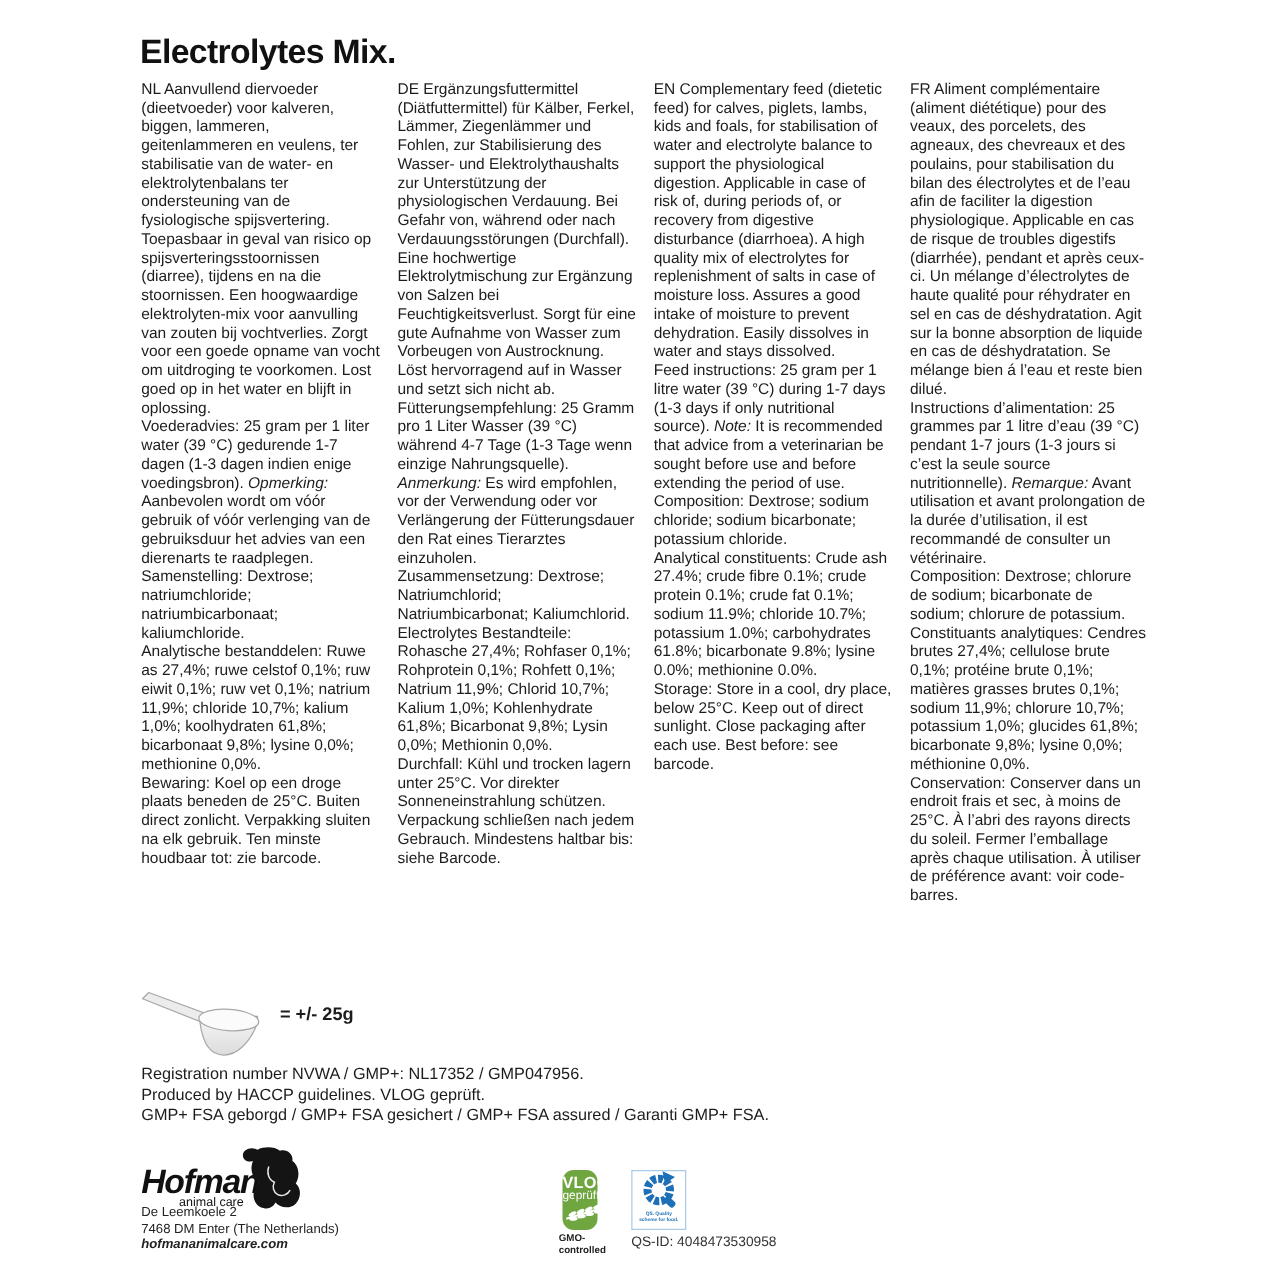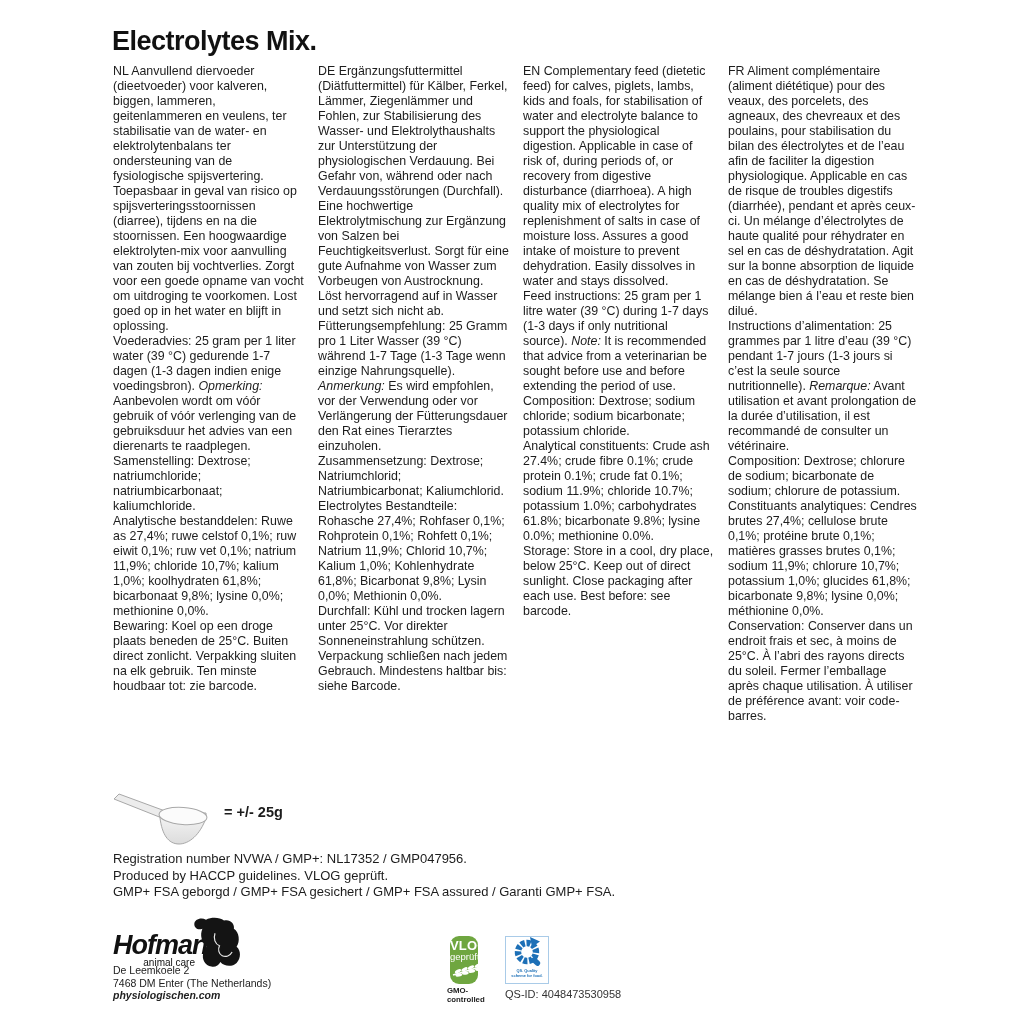--- a/index.html
+++ b/index.html
@@ -40,21 +40,21 @@
 <div class="columns" id="columns">
     <div class="col">
       <p><span class="b">NL </span><span>Aanvullend diervoeder (dieetvoeder) voor kalveren, biggen, lammeren, geitenlammeren en veulens, ter stabilisatie van de water- en elektrolytenbalans ter ondersteuning van de fysiologische spijsvertering. Toepasbaar in geval van risico op spijsverteringsstoornissen (diarree), tijdens en na die stoornissen. Een hoogwaardige elektrolyten-mix voor aanvulling van zouten bij vochtverlies. Zorgt voor een goede opname van vocht om uitdroging te voorkomen. Lost goed op in het water en blijft in oplossing.</span></p>
       <p><span class="b">Voederadvies: </span><span>25 gram per 1 liter water (39 °C) gedurende 1-7 dagen (1-3 dagen indien enige voedingsbron). </span><span class="i">Opmerking:</span><span> Aanbevolen wordt om vóór gebruik of vóór verlenging van de gebruiksduur het advies van een dierenarts te raadplegen.</span></p>
       <p><span class="b">Samenstelling: </span><span>Dextrose; natriumchloride; natriumbicarbonaat; kaliumchloride.</span></p>
       <p><span class="b">Analytische bestanddelen: </span><span>Ruwe as 27,4%; ruwe celstof 0,1%; ruw eiwit 0,1%; ruw vet 0,1%; natrium 11,9%; chloride 10,7%; kalium 1,0%; koolhydraten 61,8%; bicarbonaat 9,8%; lysine 0,0%; methionine 0,0%.</span></p>
       <p><span class="b">Bewaring: </span><span>Koel op een droge plaats beneden de 25°C. Buiten direct zonlicht. Verpakking sluiten na elk gebruik. Ten minste houdbaar tot: zie barcode.</span></p>
     </div>
     <div class="col">
       <p><span class="b">DE </span><span>Ergänzungsfuttermittel (Diätfuttermittel) für Kälber, Ferkel, Lämmer, Ziegenlämmer und Fohlen, zur Stabilisierung des Wasser- und Elektrolythaushalts zur Unterstützung der physiologischen Verdauung. Bei Gefahr von, während oder nach Verdauungsstörungen (Durchfall). Eine hochwertige Elektrolytmischung zur Ergänzung von Salzen bei Feuchtigkeitsverlust. Sorgt für eine gute Aufnahme von Wasser zum Vorbeugen von Austrocknung. Löst hervorragend auf in Wasser und setzt sich nicht ab.</span></p>
-      <p><span class="b">Fütterungsempfehlung: </span><span>25 Gramm pro 1 Liter Wasser (39 °C) während 1-7 Tage (1-3 Tage wenn einzige Nahrungsquelle). </span><span class="i">Anmerkung:</span><span> Es wird empfohlen, vor der Verwendung oder vor Verlängerung der Fütterungsdauer den Rat eines Tierarztes einzuholen.</span></p>
+      <p><span class="b">Fütterungsempfehlung: </span><span>25 Gramm pro 1 Liter Wasser (39 °C) während 4-7 Tage (1-3 Tage wenn einzige Nahrungsquelle). </span><span class="i">Anmerkung:</span><span> Es wird empfohlen, vor der Verwendung oder vor Verlängerung der Fütterungsdauer den Rat eines Tierarztes einzuholen.</span></p>
       <p><span class="b">Zusammensetzung: </span><span>Dextrose; Natriumchlorid; Natriumbicarbonat; Kaliumchlorid.</span></p>
       <p><span class="b">Electrolytes Bestandteile: </span><span>Rohasche 27,4%; Rohfaser 0,1%; Rohprotein 0,1%; Rohfett 0,1%; Natrium 11,9%; Chlorid 10,7%; Kalium 1,0%; Kohlenhydrate 61,8%; Bicarbonat 9,8%; Lysin 0,0%; Methionin 0,0%.</span></p>
       <p><span class="b">Durchfall: </span><span>Kühl und trocken lagern unter 25°C. Vor direkter Sonneneinstrahlung schützen. Verpackung schließen nach jedem Gebrauch. Mindestens haltbar bis: siehe Barcode.</span></p>
     </div>
     <div class="col">
       <p><span class="b">EN </span><span>Complementary feed (dietetic feed) for calves, piglets, lambs, kids and foals, for stabilisation of water and electrolyte balance to support the physiological digestion. Applicable in case of risk of, during periods of, or recovery from digestive disturbance (diarrhoea). A high quality mix of electrolytes for replenishment of salts in case of moisture loss. Assures a good intake of moisture to prevent dehydration. Easily dissolves in water and stays dissolved.</span></p>
       <p><span class="b">Feed instructions: </span><span>25 gram per 1 litre water (39 °C) during 1-7 days (1-3 days if only nutritional source). </span><span class="i">Note:</span><span> It is recommended that advice from a veterinarian be sought before use and before extending the period of use.</span></p>
       <p><span class="b">Composition: </span><span>Dextrose; sodium chloride; sodium bicarbonate; potassium chloride.</span></p>
       <p><span class="b">Analytical constituents: </span><span>Crude ash 27.4%; crude fibre 0.1%; crude protein 0.1%; crude fat 0.1%; sodium 11.9%; chloride 10.7%; potassium 1.0%; carbohydrates 61.8%; bicarbonate 9.8%; lysine 0.0%; methionine 0.0%.</span></p>
       <p><span class="b">Storage: </span><span>Store in a cool, dry place, below 25°C. Keep out of direct sunlight. Close packaging after each use. Best before: see barcode.</span></p>
@@ -96,21 +96,21 @@
 <div class="calf">
   <svg width="54" height="56" viewBox="0 0 60 60">
     <path d="M20,3 C14,0 7,3 7,8 C7,12 11,15 16,13 C13,20 15,28 21,32 L17,40 C15,47 19,54 26,55 C30,56 34,54 36,50 C40,55 49,56 54,51 C59,46 59,37 54,33 C58,27 57,17 51,13 C52,7 46,2 40,4 C35,0 26,0 20,3 Z" fill="#141414"></path>
     <path d="M30,18 C28,24 30,30 35,32 C33,36 34,41 38,43 C42,45 47,43 49,39" fill="none" stroke="#fff" stroke-width="1.3" opacity="0.9"></path>
   </svg>
 </div>
 
 <div class="address">
   <div>De Leemkoele 2</div>
   <div>7468 DM Enter (The Netherlands)</div>
-  <div class="website">physiologischen.com</div>
+  <div class="website">hofmananimalcare.com</div>
 </div>
 
 <div class="vlog-badge" id="vlog-badge" style="background: rgb(111, 166, 64);">
   <div class="vlog-l1">VLOG</div>
   <div class="vlog-l2">geprüft</div>
   <svg width="36" height="16" viewBox="0 0 36 16">
     <path d="M3,13 L33,4" stroke="#fff" stroke-width="1.6" fill="none"></path>
     <g fill="#fff">
       <ellipse cx="8" cy="9.2" rx="3.4" ry="1.6" transform="rotate(-28 8 9.2)"></ellipse>
       <ellipse cx="8.8" cy="13" rx="3.4" ry="1.6" transform="rotate(-8 8.8 13)"></ellipse>

